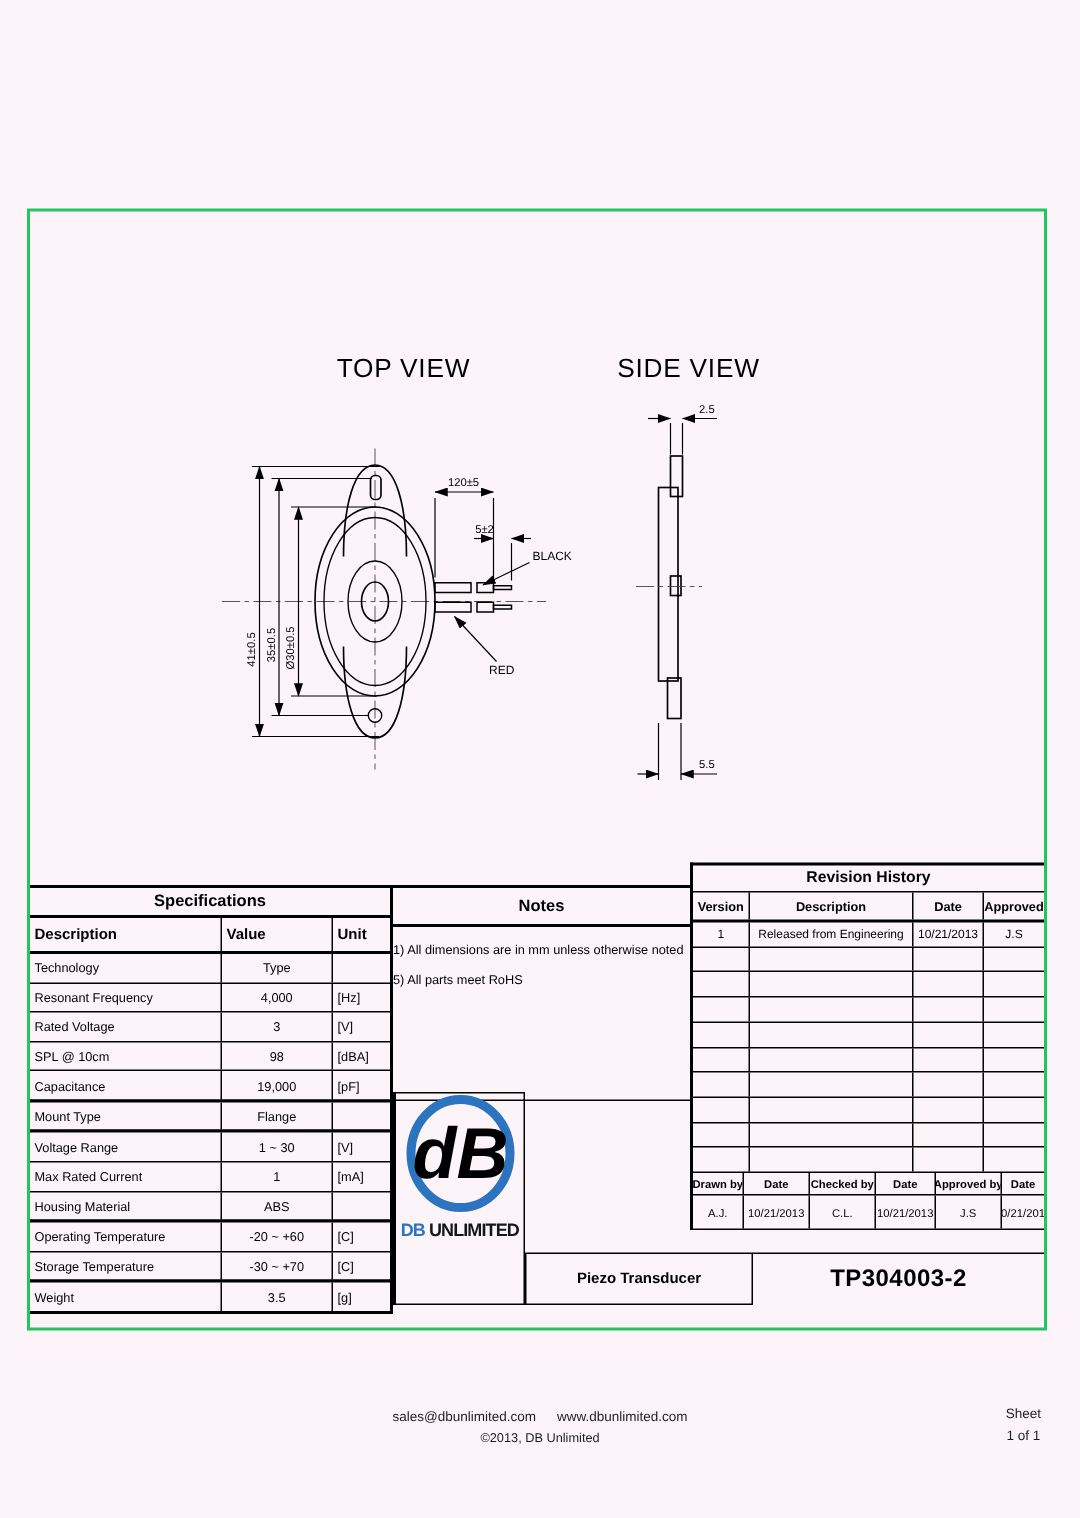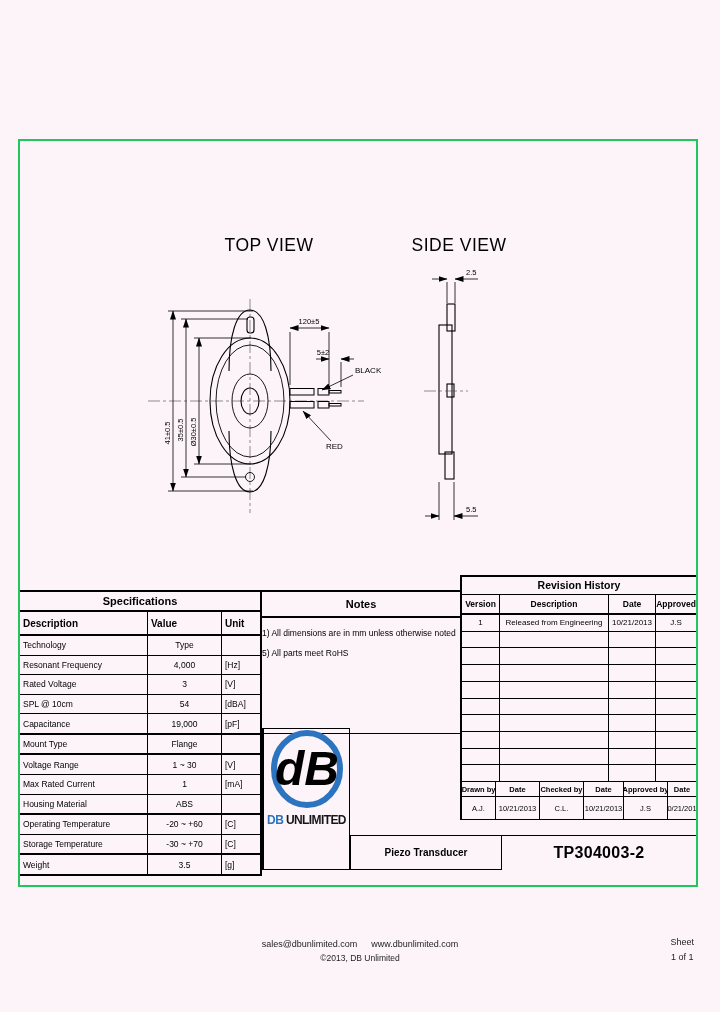--- a/index.html
+++ b/index.html
@@ -220,21 +220,21 @@
         <div class="c-v">4,000</div>
         <div class="c-u">[Hz]</div>
       </div>
       <div class="srow">
         <div class="c-d">Rated Voltage</div>
         <div class="c-v">3</div>
         <div class="c-u">[V]</div>
       </div>
       <div class="srow">
         <div class="c-d">SPL @ 10cm</div>
-        <div class="c-v">54</div>
+        <div class="c-v">98</div>
         <div class="c-u">[dBA]</div>
       </div>
       <div class="srow">
         <div class="c-d">Capacitance</div>
         <div class="c-v">19,000</div>
         <div class="c-u">[pF]</div>
       </div>
       <div class="srow thick">
         <div class="c-d">Mount Type</div>
         <div class="c-v">Flange</div>

